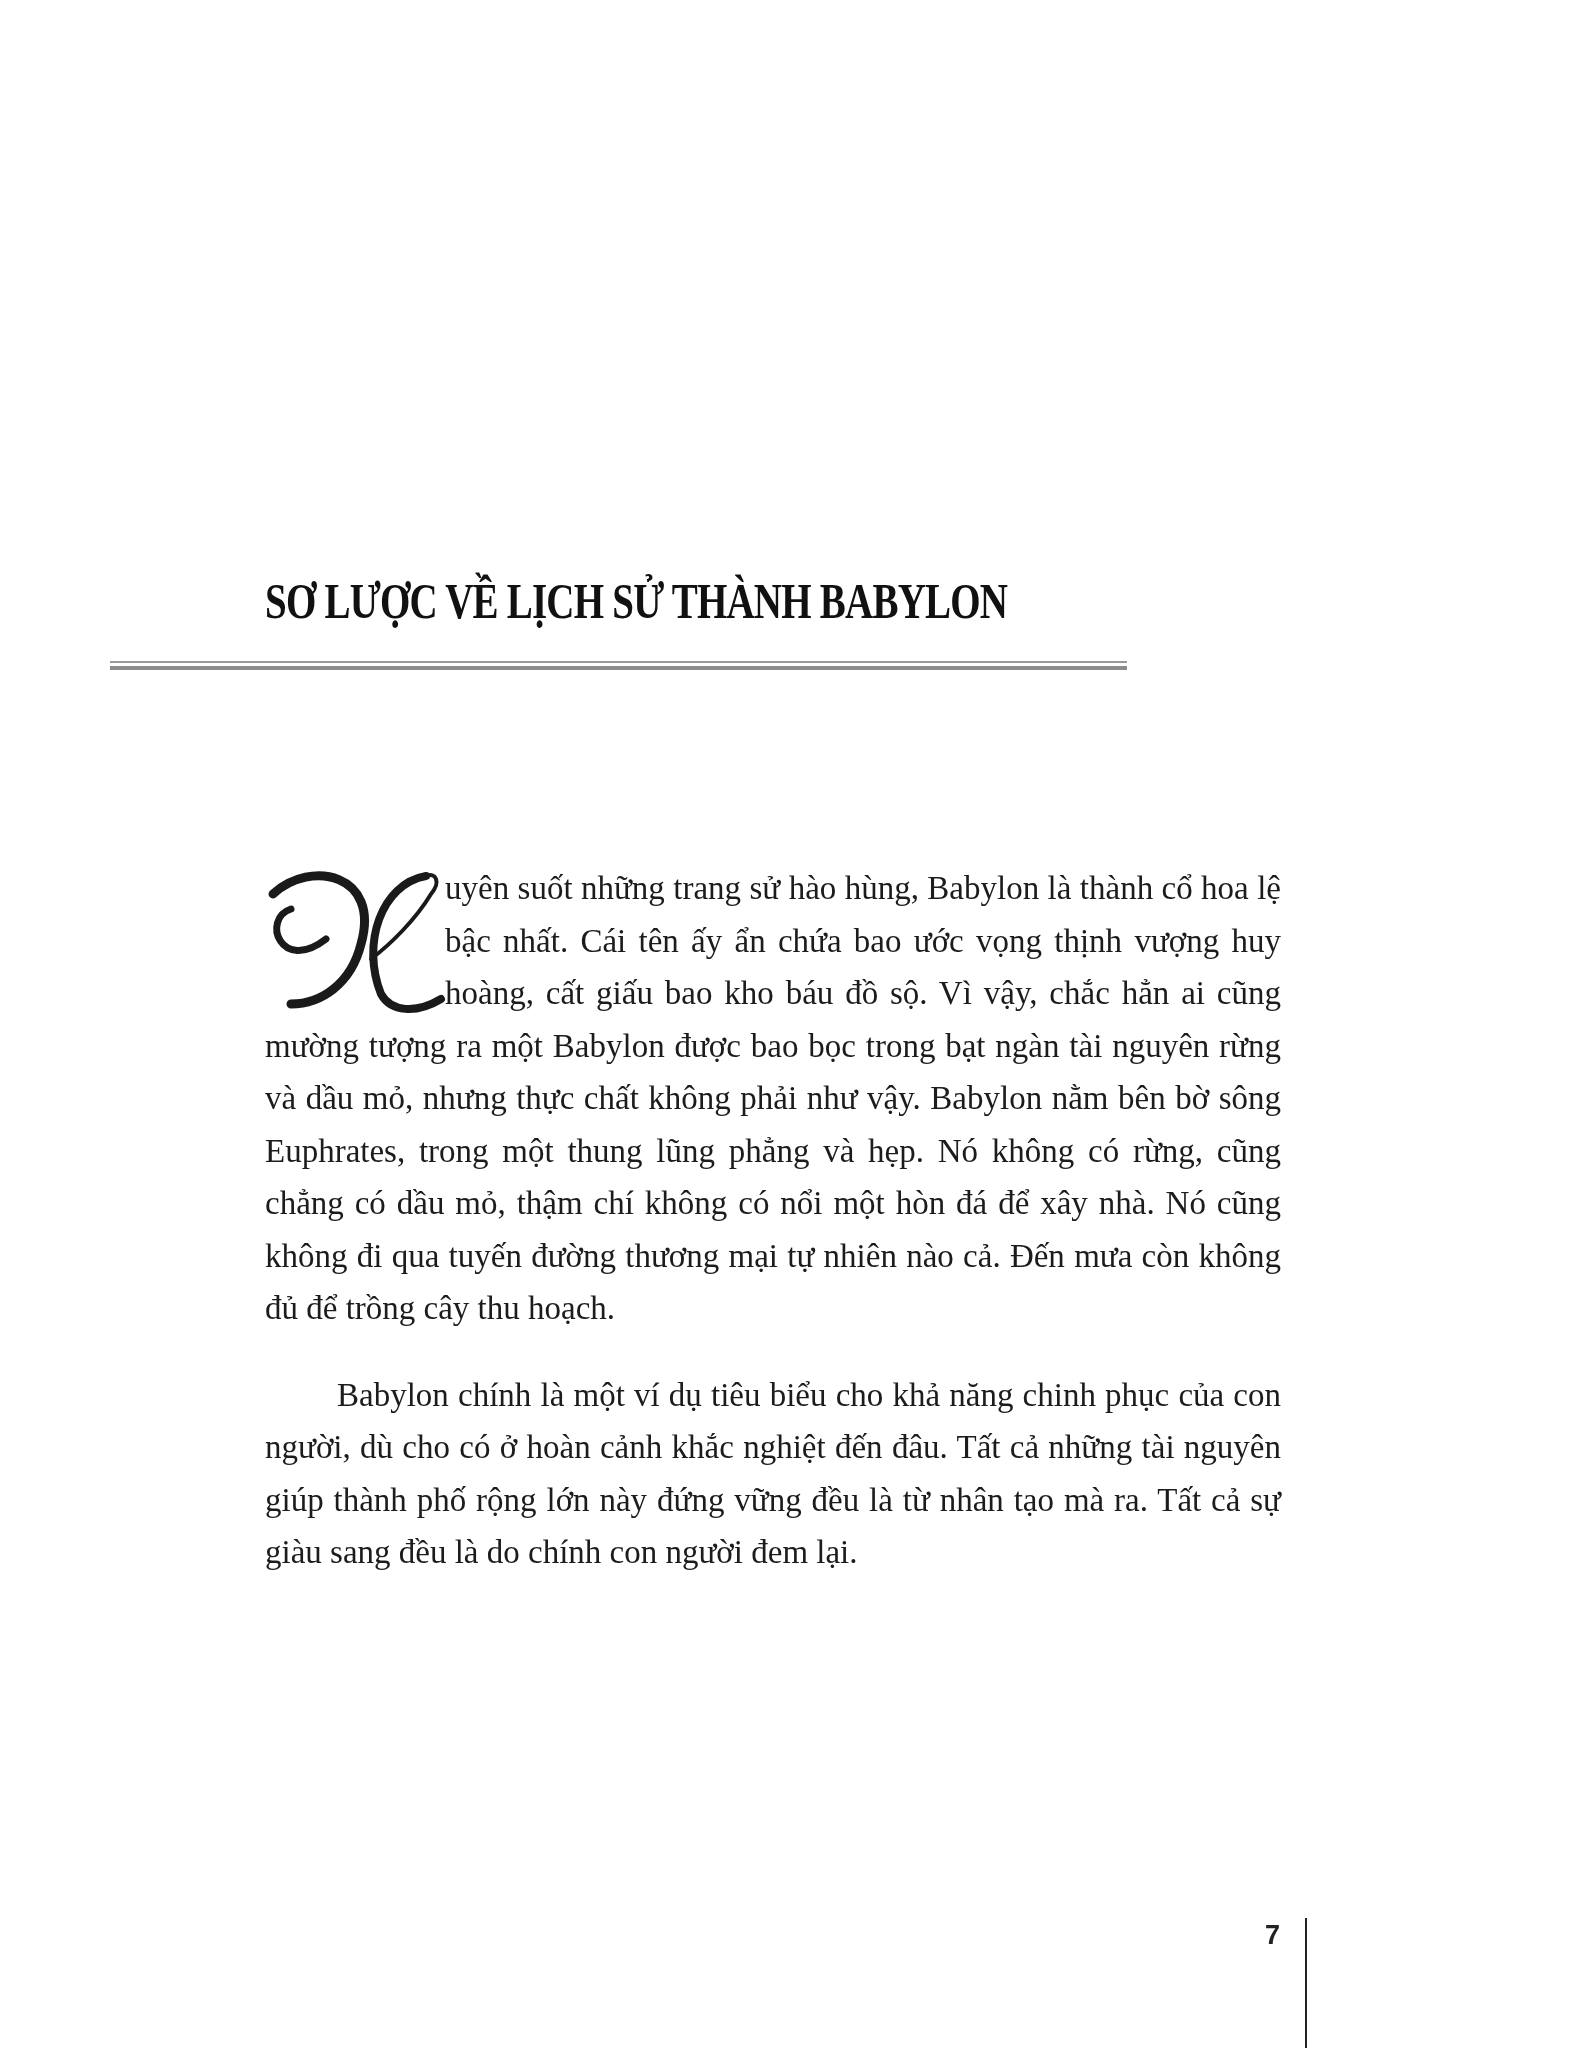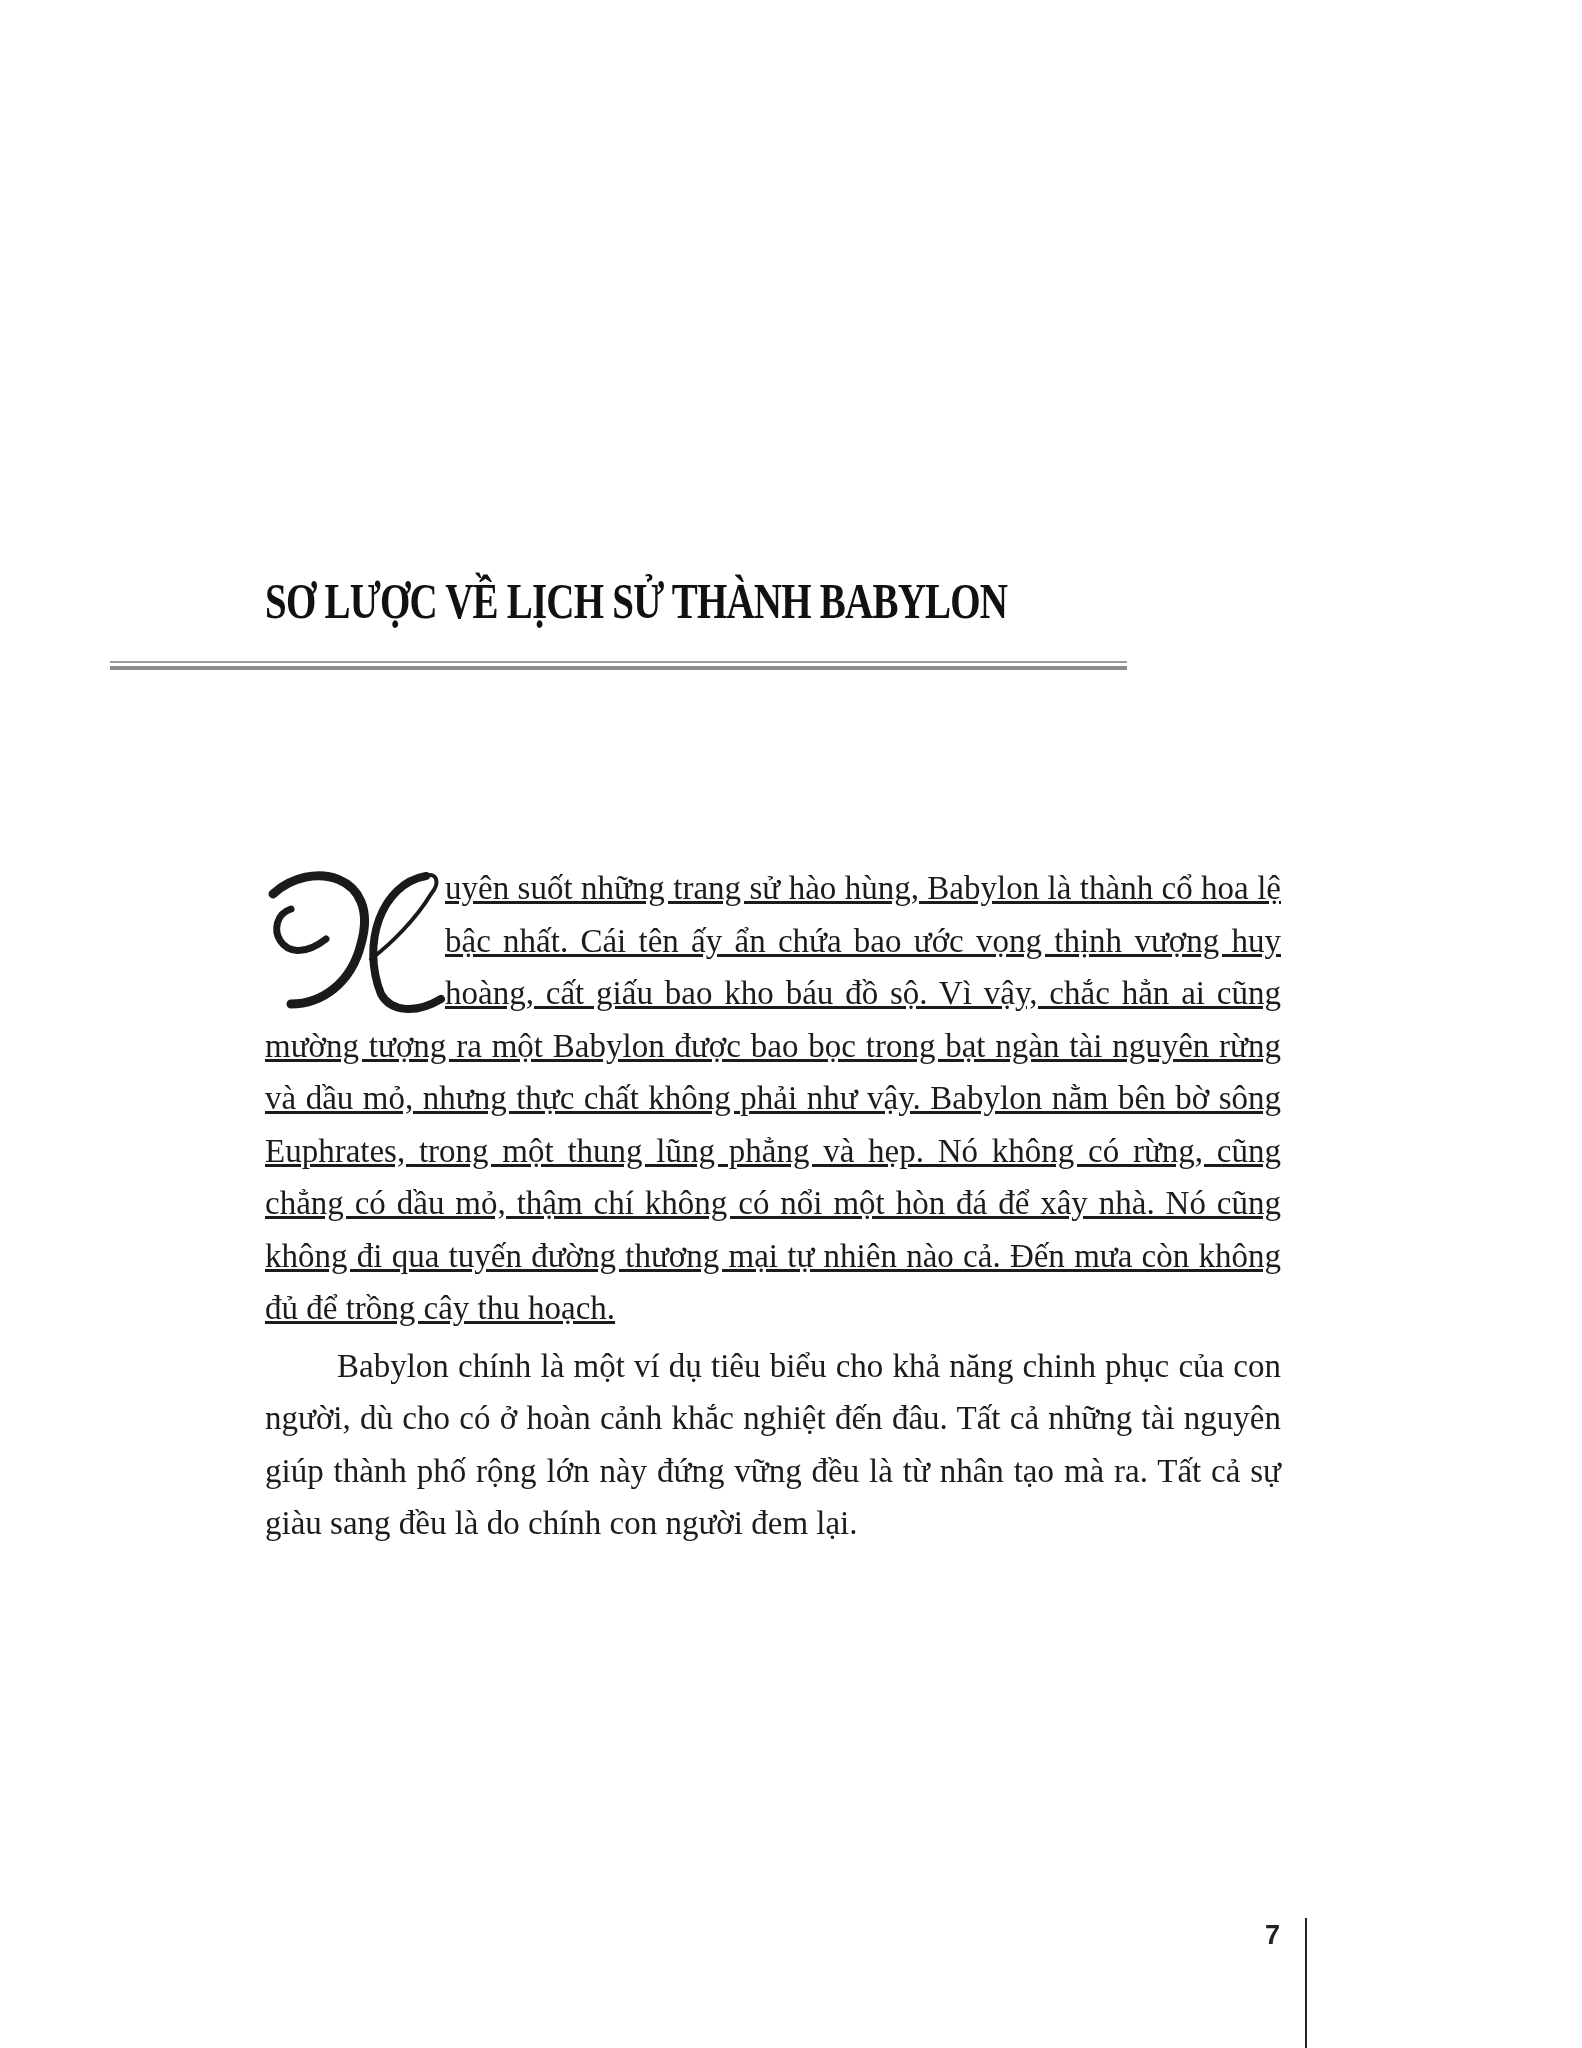--- a/index.html
+++ b/index.html
@@ -6,22 +6,22 @@
   body { width:1582px; height:2048px; position:relative; overflow:hidden;
          font-family:"Liberation Serif","DejaVu Serif",serif; color:#1c1c1c; }
   .title { position:absolute; left:265px; top:572px; font-family:"Liberation Serif",serif;
            font-weight:bold; font-size:50px; letter-spacing:-1px; transform:scaleX(0.78);
            transform-origin:left top; white-space:nowrap; color:#111; }
   .rule { position:absolute; left:110px; width:1017px; }
   .rule.thin { top:661px; height:2px; background:#9a9a9a; }
   .rule.thick { top:666px; height:4px; background:#8c8c8c; }
   .body { position:absolute; left:265px; top:862px; width:1016px; font-size:33px; line-height:52.5px; }
   .para { margin:0 0 0 0; text-align:justify; text-align-last:left; }
-  .para.indent { text-indent:72px; margin-top:5px; }
-  .dropcap-wrap { position:relative;text-decoration:underline; }
+  .para.indent { text-indent:72px; margin-top:34px; }
+  .dropcap-wrap { position:relative; }
   .dropcap { float:left; width:190px; height:150px; margin:2px 4px 0 -14px; position:relative; }
   .dropcap svg { position:absolute; left:0; top:0; }
   .pageno { position:absolute; left:1265px; top:1920px; font-family:"Liberation Sans",sans-serif;
             font-weight:bold; font-size:27px; color:#222; }
   .vline { position:absolute; left:1305px; top:1918px; width:2px; height:130px; background:#222; }
 </style>
 </head>
 <body>
 
 <div class="title">SƠ LƯỢC VỀ LỊCH SỬ THÀNH BABYLON</div>

